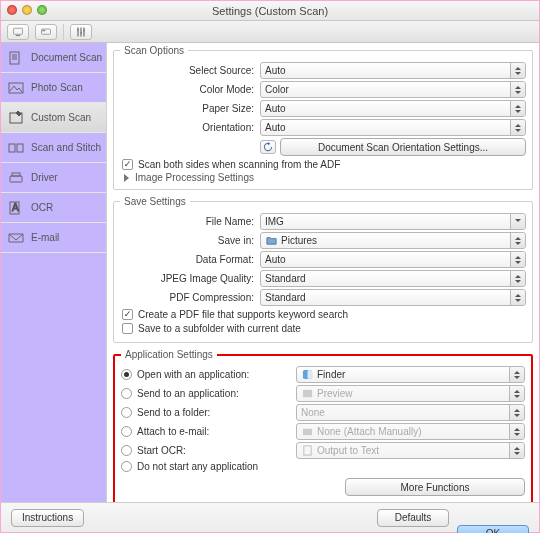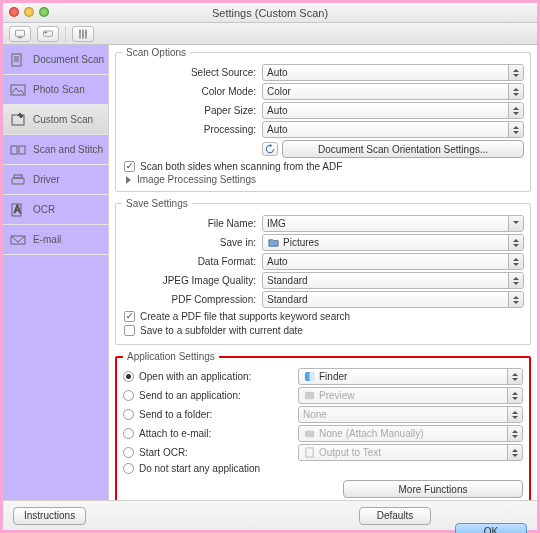--- a/index.html
+++ b/index.html
@@ -1,17 +1,17 @@
 <!DOCTYPE html>
 <html><head>
 <meta charset="utf-8">
 <style>
 * { box-sizing: border-box; margin: 0; padding: 0; font-family: "Lucida Grande", "Helvetica Neue", Arial, sans-serif; font-size: 10px; }
 body { background: #fff; color: #333; }
-.wrap { width: 540px; height: 533px; border: 3px solid #f9a8d4; background: #fff; position: relative; }
+.wrap { width: 540px; height: 533px; border: 1px solid #f9a8d4; background: #fff; position: relative; }
 .titlebar { height: 20px; background: linear-gradient(#f7f7f7,#e6e6e6); border-bottom: 1px solid #c6c6c6; position: relative; display:flex; align-items:center; justify-content:center; }
 .titlebar .lights { position:absolute; left:6px; top:4px; display:flex; gap:5px; }
 .light { width:10px; height:10px; border-radius:50%; border:1px solid rgba(0,0,0,.2); }
 .light.red{background:radial-gradient(#ff7b72,#e1493d);} .light.yellow{background:radial-gradient(#ffd76b,#e6b030);} .light.green{background:radial-gradient(#9adf7c,#5ab432);}
 .titlebar .title{font-size:11px;color:#444;}
 .underbar{height:22px;background:linear-gradient(#f3f3f3,#e2e2e2);border-bottom:1px solid #c6c6c6;display:flex;align-items:center;padding-left:6px;gap:6px;}
 .ubtn{width:22px;height:16px;border:1px solid #bbb;border-radius:3px;background:linear-gradient(#fff,#e8e8e8);display:flex;align-items:center;justify-content:center;color:#888;}
 .ubtn svg{width:12px;height:12px;fill:#888;}
 .divider-v{width:1px;height:16px;background:#ccc;}
 
@@ -44,21 +44,21 @@
 .radio{border-radius:50%;}
 .radio.checked::after{content:"";width:5px;height:5px;border-radius:50%;background:#333;}
 .chkrow{display:flex;align-items:flex-end;margin:3px 0 2px 2px;color:#333;}
 .disclose{display:flex;align-items:center;color:#555;margin-left:4px;margin-top:2px;}
 .disclose .tri{width:0;height:0;border-top:4px solid transparent;border-bottom:4px solid transparent;border-left:5px solid #777;margin-right:6px;}
 .appset{border:2px solid #e40000;}
 .apprw{display:flex;align-items:center;margin:2px 0;}
 .apprw .rlab{width:175px;display:flex;align-items:center;}
 .reload{width:16px;height:14px;border:1px solid #b7b7b7;border-radius:3px;background:linear-gradient(#fff,#eee);display:flex;align-items:center;justify-content:center;margin-right:4px;}
 .reload svg{width:10px;height:10px;fill:#4a78b0;}
-.footer{position:absolute;bottom:0;left:0;right:0;height:30px;border-top:1px solid #cfcfcf;background:linear-gradient(#f7f7f7,#ececec);display:flex;align-items:center;padding:0 10px;gap:16px;}
+.footer{position:absolute;bottom:0;left:0;right:0;height:30px;border-top:1px solid #cfcfcf;background:linear-gradient(#f7f7f7,#ececec);display:flex;align-items:center;padding:0 10px;}
 .footer .sp{flex:1;}
 </style>
 </head>
 <body>
 <div class="wrap">
 
 <div class="titlebar">
   <div class="lights">
     <div class="light red"></div>
     <div class="light yellow"></div>
@@ -180,21 +180,21 @@
             </div>
           </div>
       <div class="row">
             <div class="lab">Paper Size:</div>
             <div class="sel">
               <span>Auto</span>
               <span class="caps"></span>
             </div>
           </div>
       <div class="row">
-            <div class="lab">Processing:</div>
+            <div class="lab">Orientation:</div>
             <div class="sel">
               <span>Auto</span>
               <span class="caps"></span>
             </div>
           </div>
       <div class="row">
             <div class="lab"></div>
         <div class="reload">
               <svg viewBox="0 0 12 12">
                 <path d="M6 1a5 5 0 1 0 5 5h-1.3A3.7 3.7 0 1 1 6 2.3V4l3-2-3-2z"></path>

